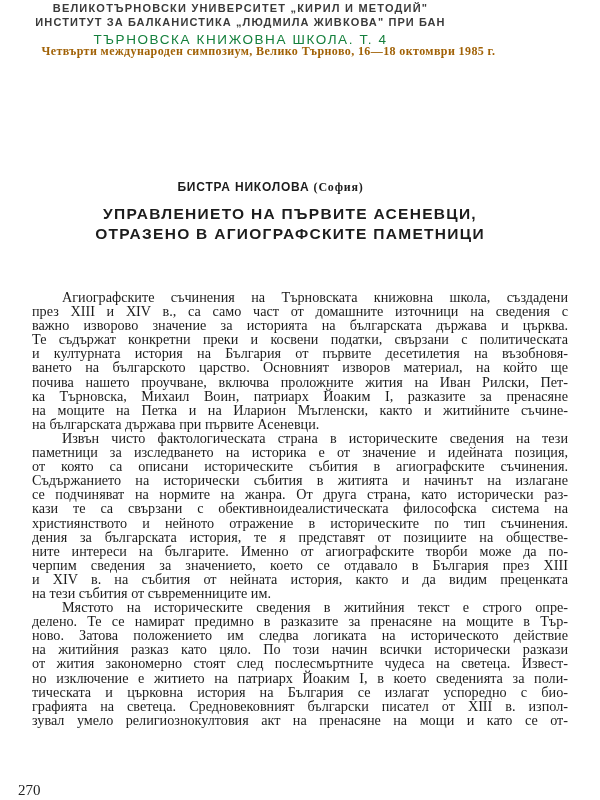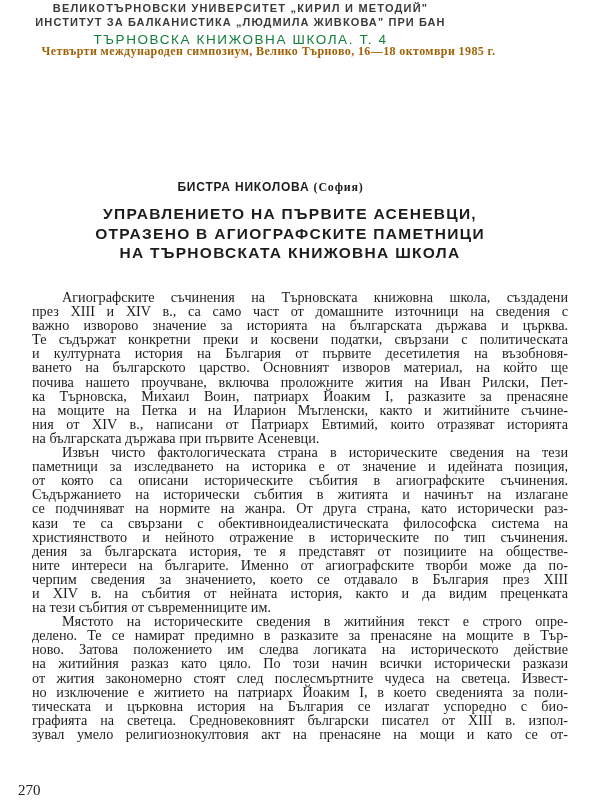--- a/index.html
+++ b/index.html
@@ -33,34 +33,32 @@
 <div class="hdr hdr4">Четвърти международен симпозиум, Велико Търново, 16—18 октомври 1985 г.</div>
 
 <div class="author">
   <span>БИСТРА НИКОЛОВА</span>
   <span class="place">(София)</span>
 </div>
 
 <div class="title">
   <div>УПРАВЛЕНИЕТО НА ПЪРВИТЕ АСЕНЕВЦИ,</div>
   <div>ОТРАЗЕНО В АГИОГРАФСКИТЕ ПАМЕТНИЦИ</div>
-  <div>НА ТЪРНОВСКАТА КНИЖОВНА ШКОЛА</div>
 </div>
 
 <div class="body">
   <div class="line indent">Агиографските съчинения на Търновската книжовна школа, създадени</div>
   <div class="line">през XIII и XIV в., са само част от домашните източници на сведения с</div>
   <div class="line">важно изворово значение за историята на българската държава и църква.</div>
   <div class="line">Те съдържат конкретни преки и косвени податки, свързани с политическата</div>
   <div class="line">и културната история на България от първите десетилетия на възобновя-</div>
   <div class="line">ването на българското царство. Основният изворов материал, на който ще</div>
   <div class="line">почива нашето проучване, включва проложните жития на Иван Рилски, Пет-</div>
   <div class="line">ка Търновска, Михаил Воин, патриарх Йоаким I, разказите за пренасяне</div>
   <div class="line">на мощите на Петка и на Иларион Мъгленски, както и житийните съчине-</div>
-  <div class="line">ния от XIV в., написани от Патриарх Евтимий, които отразяват историята</div>
   <div class="line last">на българската държава при първите Асеневци.</div>
   <div class="line indent">Извън чисто фактологическата страна в историческите сведения на тези</div>
   <div class="line">паметници за изследването на историка е от значение и идейната позиция,</div>
   <div class="line">от която са описани историческите събития в агиографските съчинения.</div>
   <div class="line">Съдържанието на исторически събития в житията и начинът на излагане</div>
   <div class="line">се подчиняват на нормите на жанра. От друга страна, като исторически раз-</div>
   <div class="line">кази те са свързани с обективноидеалистическата философска система на</div>
   <div class="line">християнството и нейното отражение в историческите по тип съчинения.</div>
   <div class="line">дения за българската история, те я представят от позициите на обществе-</div>
   <div class="line">ните интереси на българите. Именно от агиографските творби може да по-</div>

